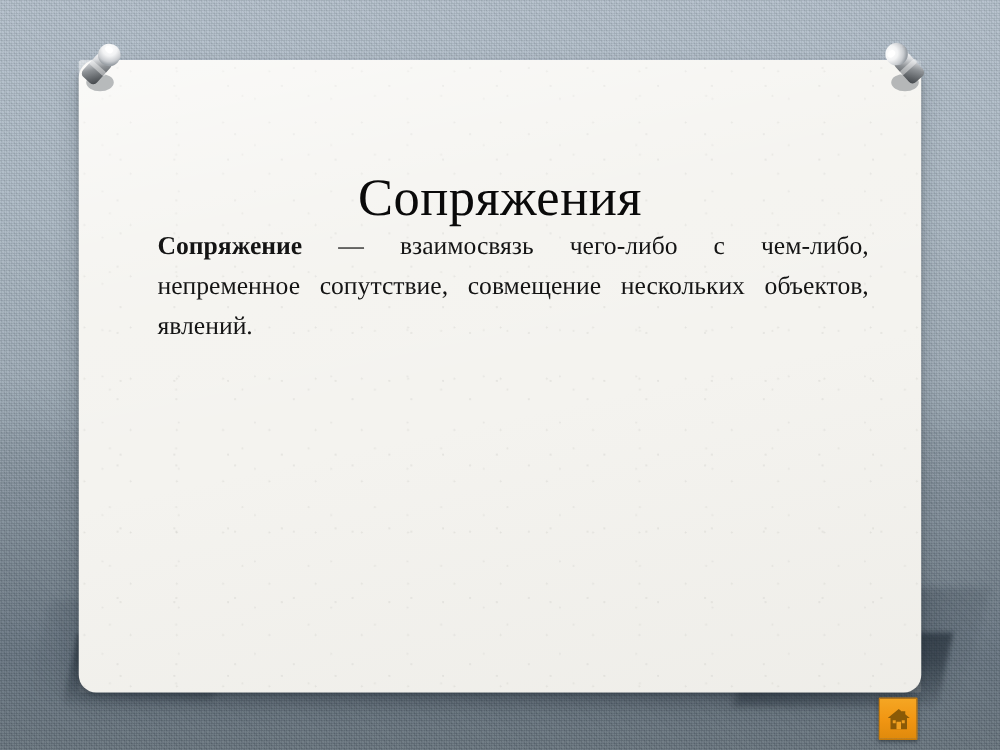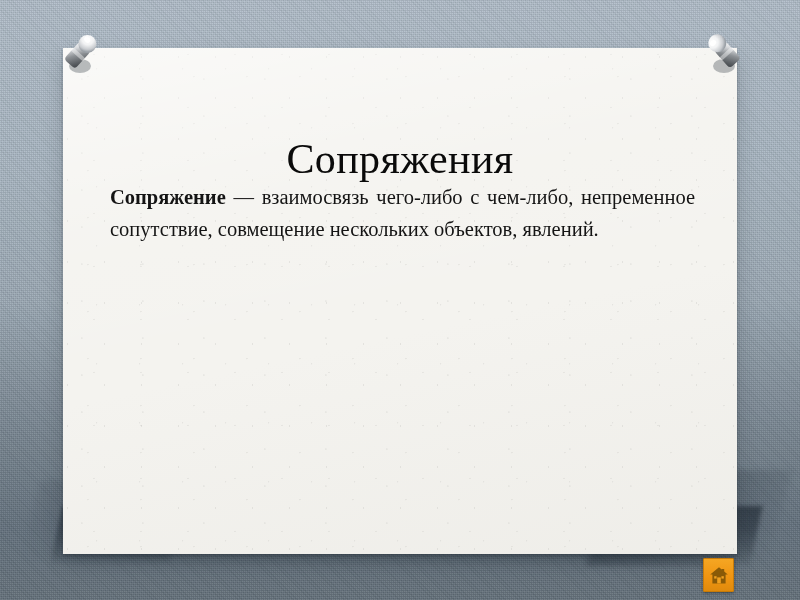--- a/index.html
+++ b/index.html
@@ -113,21 +113,21 @@
   }
 
   
   #paper-sheet {
     position: absolute;
     left: 63px;
     top: 48px;
     width: 674px;
     height: 506px;
     background: #f4f3ef;
-    border-radius: 0;
+    border-radius: 14px;
     box-shadow:
       0 2px 3px rgba(30,40,50,0.30),
       0 10px 18px rgba(30,40,50,0.22);
   }
   #paper-texture {
     position: absolute;
     inset: 0;
     border-radius: 2px;
     background-image:
       radial-gradient(circle at 12% 22%, rgba(170,170,165,0.22) 0.6px, transparent 1px),
@@ -165,21 +165,21 @@
     line-height: 1.1;
   }
 
   #body-block {
     position: absolute;
     left: 47px;
     top: 133px;
     width: 585px;
   }
   .body-par {
-    margin: 0 0 9px 0;
+    margin: 0 0 9px 16px;
     font-family: "Liberation Serif", serif;
     font-size: 20.5px;
     line-height: 32px;
     color: #141414;
     text-align: justify;
     text-justify: inter-word;
     hyphens: none;
   }
   .body-par.indented {
     text-indent: 38px;

